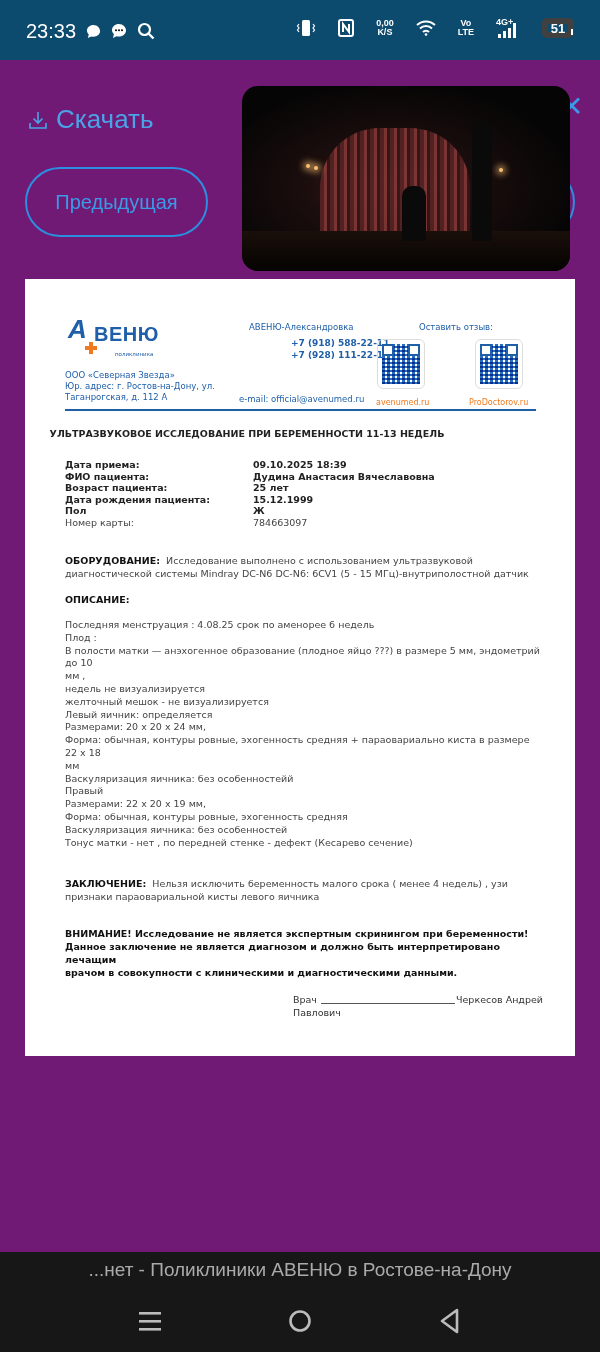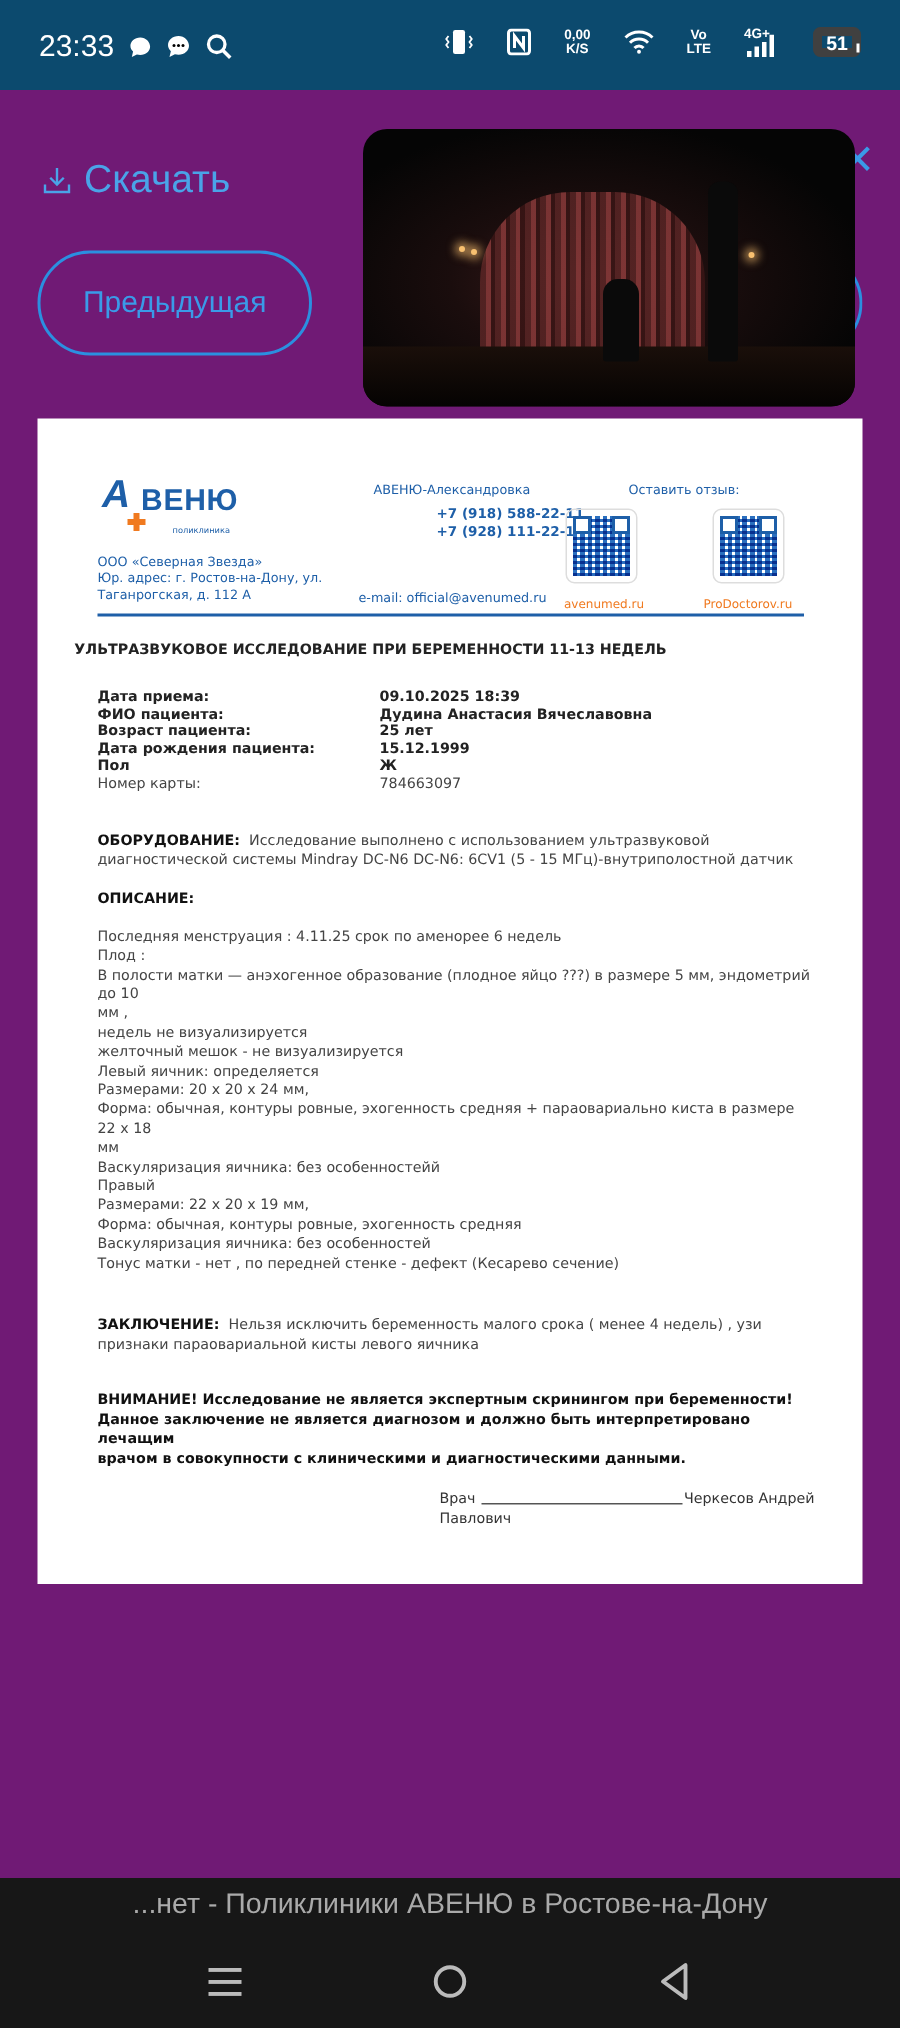--- a/index.html
+++ b/index.html
@@ -200,21 +200,21 @@
 
     <div class="section" style="top:275px">
       <b>ОБОРУДОВАНИЕ:</b>&nbsp; <span>Исследование выполнено с использованием ультразвуковой диагностической системы Mindray DC-N6  DC-N6: 6CV1 (5 - 15 МГц)-внутриполостной датчик</span>
     </div>
 
     <div class="section" style="top:314px">
       <b>ОПИСАНИЕ:</b>
     </div>
 
     <div class="desc">
-      <div>Последняя менструация : 4.11.25 срок по аменорее 6 недель</div>
+      <div>Последняя менструация : 4.08.25 срок по аменорее 6 недель</div>
       <div>Плод :</div>
       <div>В полости матки — анэхогенное образование (плодное яйцо ???) в размере 5 мм, эндометрий до 10</div>
       <div>мм ,</div>
       <div>недель не визуализируется</div>
       <div>желточный мешок - не визуализируется</div>
       <div>Левый яичник: определяется</div>
       <div>Размерами: 20 х 20 х 24 мм,</div>
       <div>Форма: обычная, контуры ровные, эхогенность средняя + параовариально киста в размере 22 х 18</div>
       <div>мм</div>
       <div>Васкуляризация яичника: без особенностейй</div>

